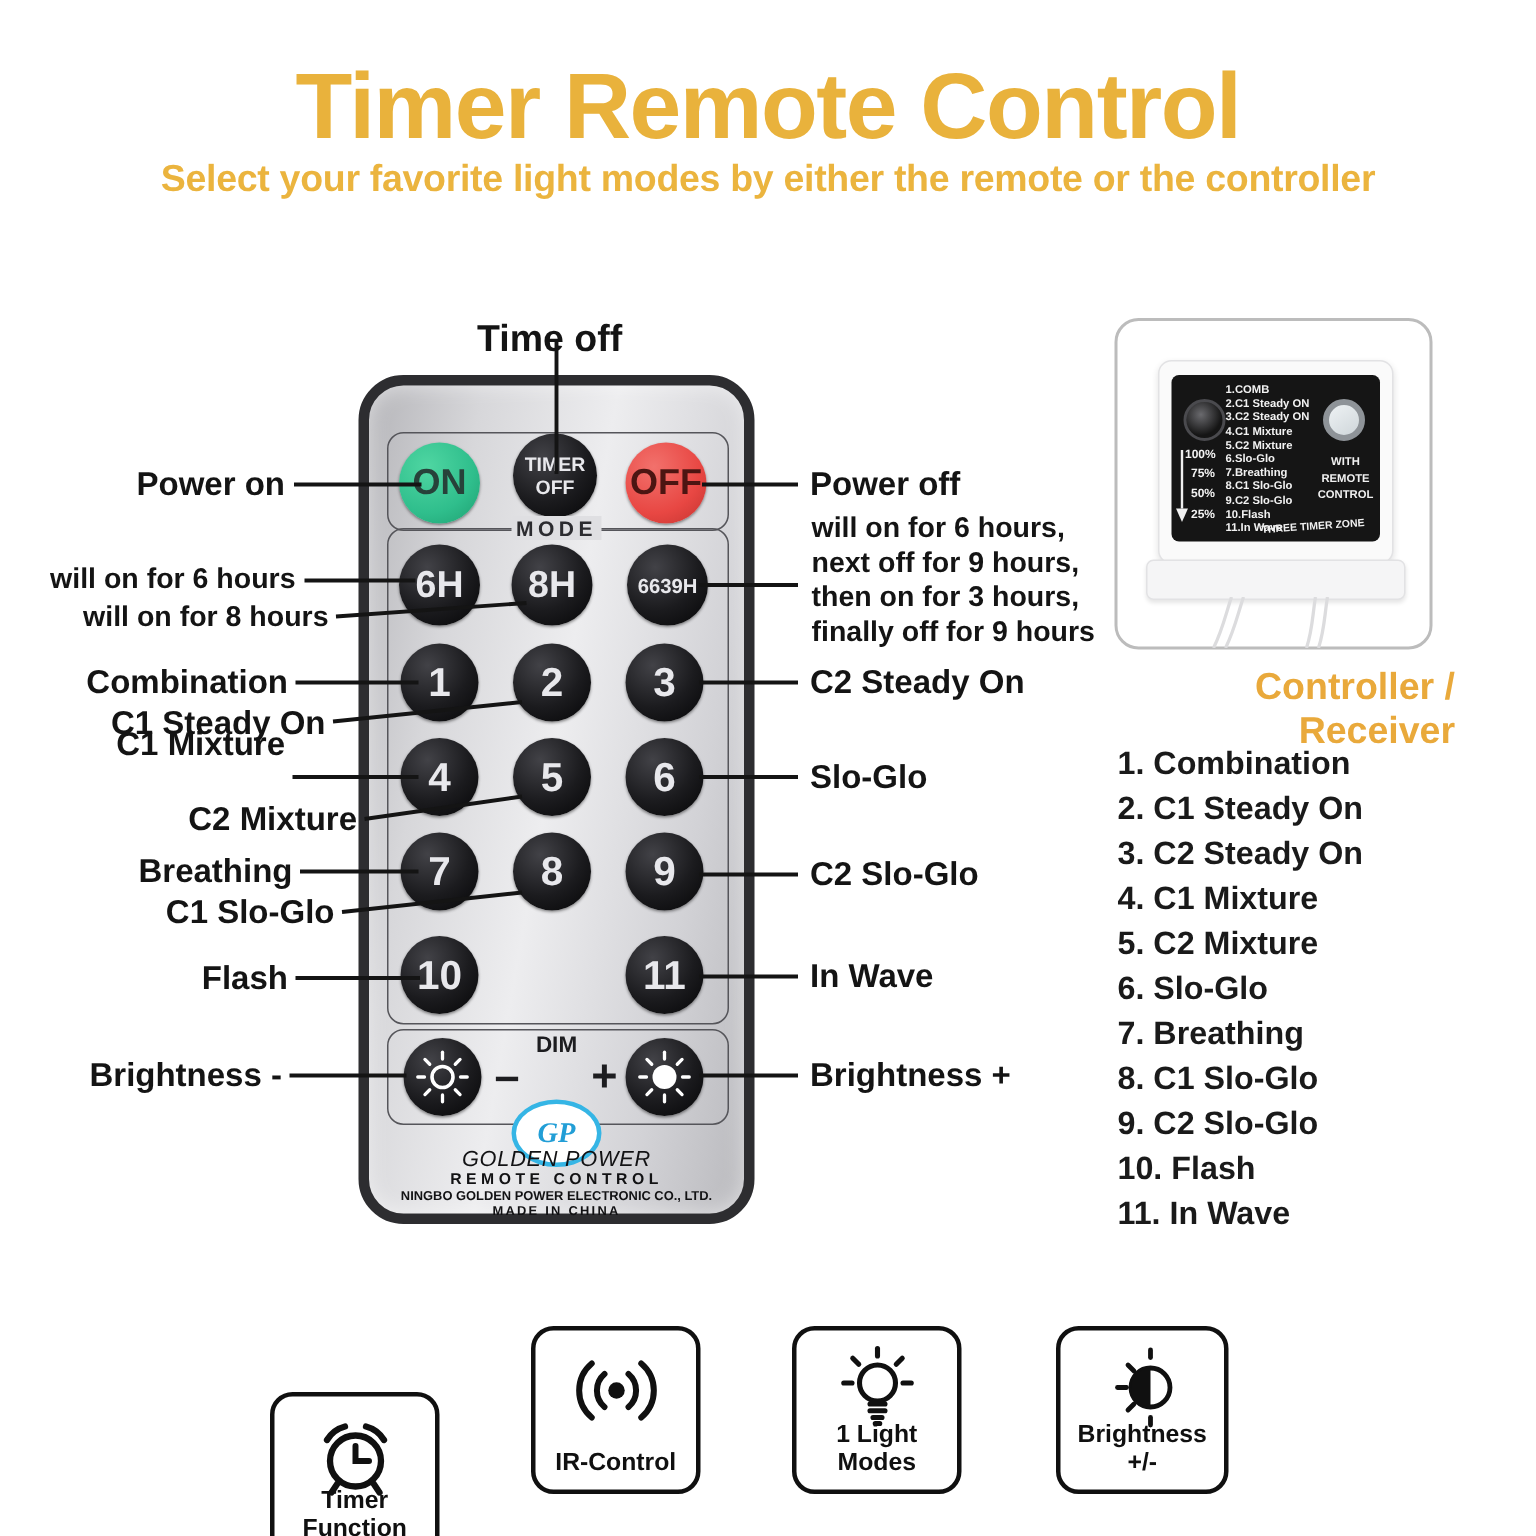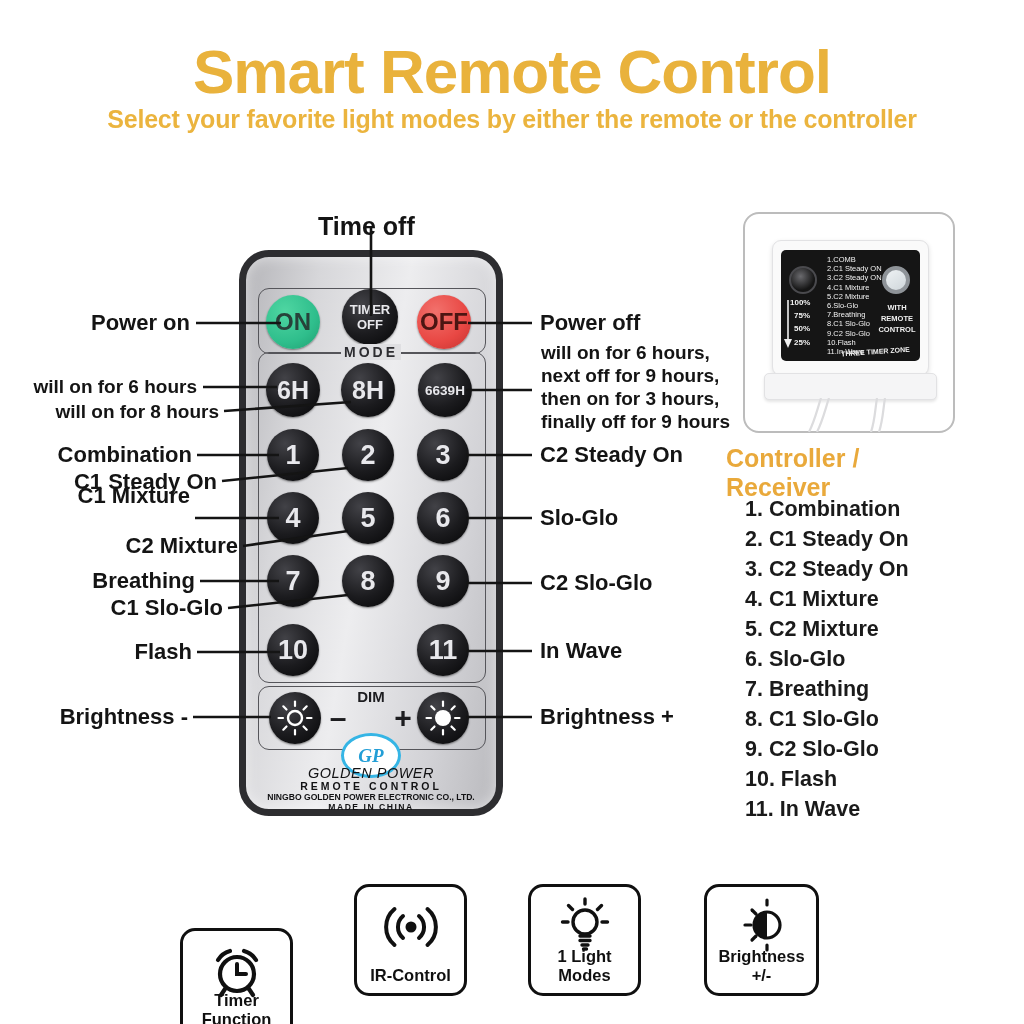--- a/index.html
+++ b/index.html
@@ -39,53 +39,53 @@
   .note{position:absolute;left:541px;top:341px;font-size:19px;font-weight:bold;line-height:23px;color:#141414;}
 
   
   .ctrl-box{left:743px;top:212px;width:212px;height:221px;box-sizing:border-box;
             border:2.5px solid #bcbcbc;border-radius:16px;background:#fff;}
   .device{position:absolute;left:27px;top:26px;width:155px;height:134px;border-radius:9px;
           background:#fafafa;border:1px solid #e2e2e4;box-shadow:0 2px 5px rgba(0,0,0,.12);}
   .flange{position:absolute;left:19px;top:159px;width:171px;height:25px;border-radius:5px;
           background:#f5f5f6;border:1px solid #e2e2e4;box-shadow:0 2px 3px rgba(0,0,0,.10);}
   .dlabel{position:absolute;left:8px;top:9px;width:139px;height:111px;background:#151515;border-radius:5px;}
-  .dlist{position:absolute;left:46px;top:5px;font-size:7.5px;line-height:9.2px;color:#f2f2f2;
-         white-space:nowrap;font-weight:normal;}
+  .dlist{position:absolute;left:36px;top:5px;font-size:7.5px;line-height:9.2px;color:#f2f2f2;
+         white-space:nowrap;font-weight:bold;}
   .pct{position:absolute;font-size:8px;font-weight:bold;color:#f2f2f2;}
   .lens{position:absolute;left:8px;top:16px;width:28px;height:28px;border-radius:50%;
         background:radial-gradient(circle at 40% 35%,#6a6a6e 0%,#151515 65%);border:2px solid #4a4a4e;box-sizing:border-box;}
   .dbtn{position:absolute;left:101px;top:16px;width:28px;height:28px;border-radius:50%;box-sizing:border-box;
         border:4px solid #8e9398;background:linear-gradient(145deg,#eef2f4,#cfd6da);}
   .with-rc{position:absolute;left:90px;top:52px;width:52px;text-align:center;font-size:7.5px;
            line-height:11px;color:#f0f0f0;font-weight:bold;}
   .tzone{position:absolute;left:60px;top:98px;font-size:7px;color:#f0f0f0;font-weight:bold;
          transform:rotate(-4deg);white-space:nowrap;}
-  .ctrl-caption{left:726px;top:444px;width:244px;text-align:left;font-size:25px;font-weight:bold;color:#E9A93B;}
+  .ctrl-caption{left:726px;top:444px;width:244px;text-align:right;font-size:25px;font-weight:bold;color:#E9A93B;}
 
   
   .mode-list{left:745px;top:494px;font-size:21.5px;font-weight:bold;line-height:30px;color:#1a1a1a;}
 
   
   .feat{position:absolute;top:884px;height:112px;box-sizing:border-box;border:3.5px solid #101010;
         border-radius:15px;background:#fff;}
   .feat-label{position:absolute;left:0;right:0;bottom:8px;text-align:center;
               font-size:16.5px;font-weight:bold;color:#101010;}
   .feat-icon{position:absolute;left:0;right:0;top:6px;height:68px;display:flex;
              align-items:center;justify-content:center;}
 
   .lines{left:0;top:0;pointer-events:none;}
   .lines line{stroke:#141414;stroke-width:2.6;}
 </style>
 </head>
 <body>
 
 <div class="canvas">
 
-  <div class="abs title">Smart Remote Control</div>
+  <div class="abs title">Timer Remote Control</div>
   <div class="abs subtitle">Select your favorite light modes by either the remote or the controller</div>
 
   <div class="abs remote">
 
     <div class="section" style="left:12px;top:31px;width:226px;height:64px;"></div>
     <div class="rbtn" style="left:20px;top:38px;width:54px;height:54px;background:radial-gradient(circle at 35% 30%,#4fd6a2,#2FBE8C 60%,#1e9e70);color:#27423a;font-size:24px;">ON</div>
     <div class="rbtn" style="left:96px;top:32px;width:56px;height:56px;font-size:13px;line-height:15px;padding:0 6px;box-sizing:border-box;">TIMER OFF</div>
     <div class="rbtn" style="left:171px;top:38px;width:54px;height:54px;background:radial-gradient(circle at 35% 30%,#f2716c,#E84743 60%,#c2332f);color:#4c1512;font-size:24px;">OFF</div>
 
     <div class="section" style="left:12px;top:95px;width:226px;height:329px;"></div>

